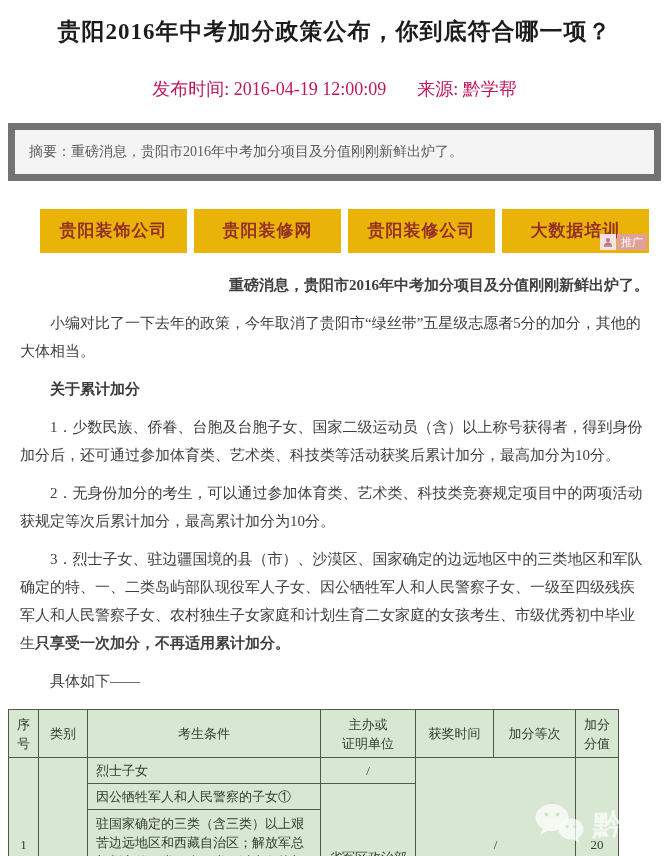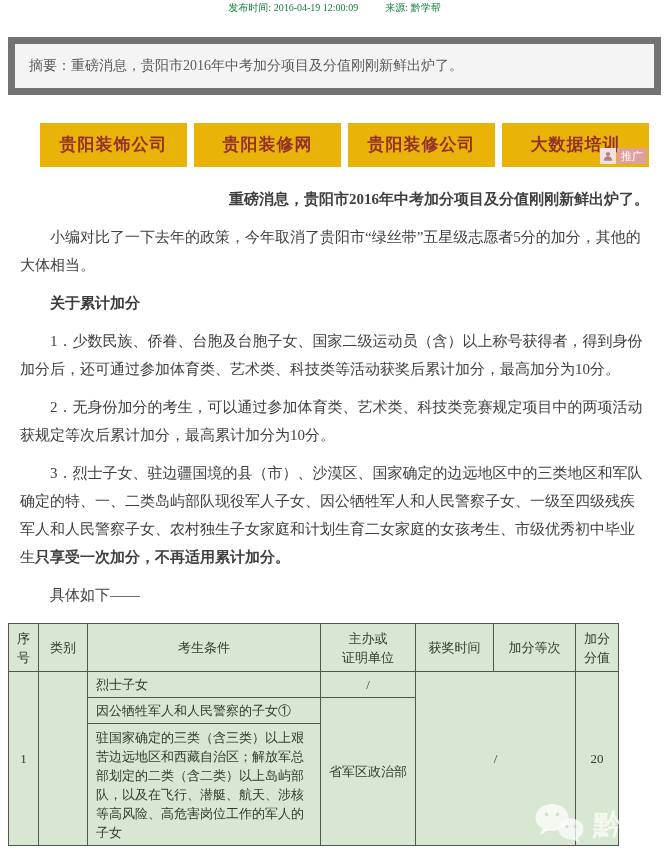--- a/index.html
+++ b/index.html
@@ -13,23 +13,23 @@
     color:#3d3d3d;
   }
   
   .article-title {
     padding:16px 30px 0 30px;
     text-align:center;
     font-size:23px; font-weight:bold; color:#1c1c1c;
     letter-spacing:1px;
   }
   .meta-line {
-    margin-top:1px;
-    text-align:center;
-    font-size:10px; color:#15803d;
+    margin-top:30px;
+    text-align:center;
+    font-size:18px; color:#be185d;
   }
   .meta-line .gap { display:inline-block; width:22px; }
   
   .summary-box {
     margin:22px 8px 0 8px;
     background:#f4f4f4;
     border:7px solid #737373;
     padding:13px 14px;
     font-size:14px; color:#5a5a5a;
   }
@@ -110,20 +110,21 @@
     color:rgba(255,255,255,.82);
     letter-spacing:2px;
     white-space:nowrap;
   }
 </style>
 </head>
 <body>
 
 <div class="page">
 
+  <h1 class="article-title">贵阳2016年中考加分政策公布，你到底符合哪一项？</h1>
 
   <div class="meta-line">
     <span>发布时间:</span>
     <span>2016-04-19 12:00:09</span>
     <span class="gap"></span>
     <span>来源:</span>
     <span>黔学帮</span>
   </div>
 
   <div class="summary-box">

